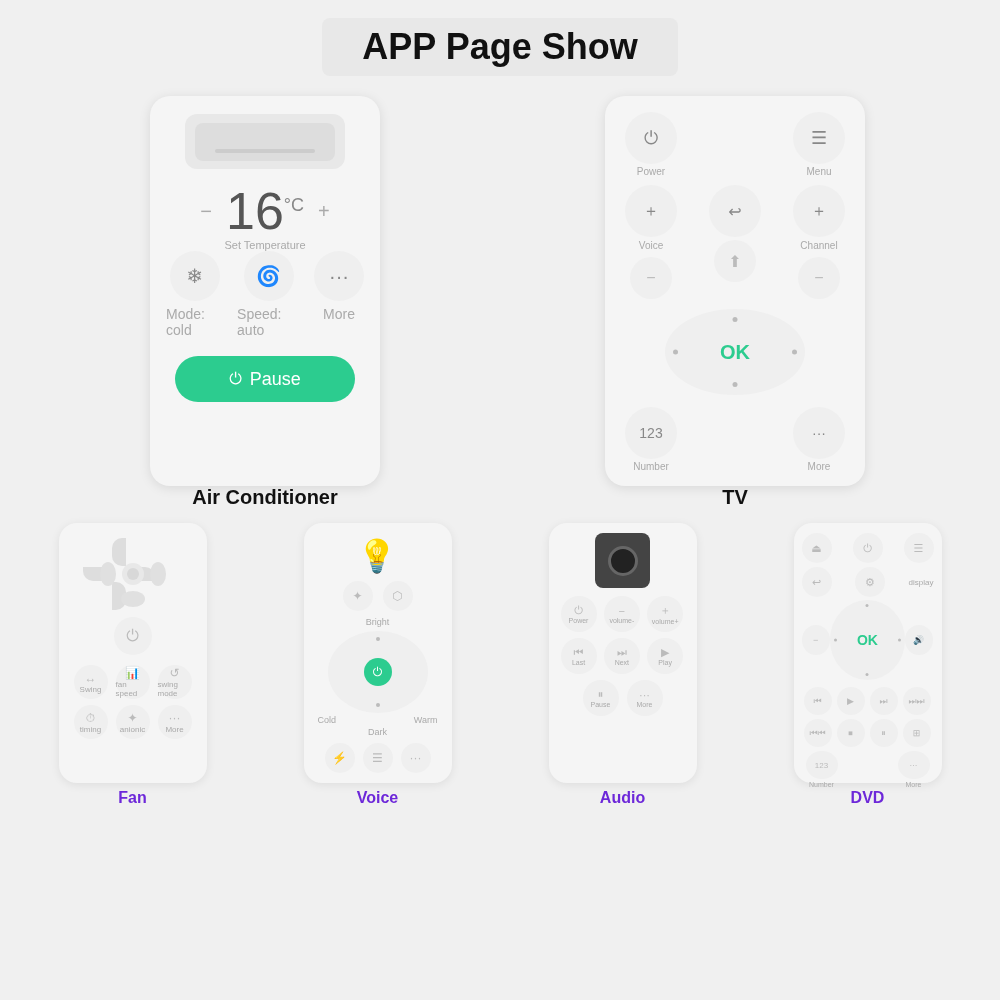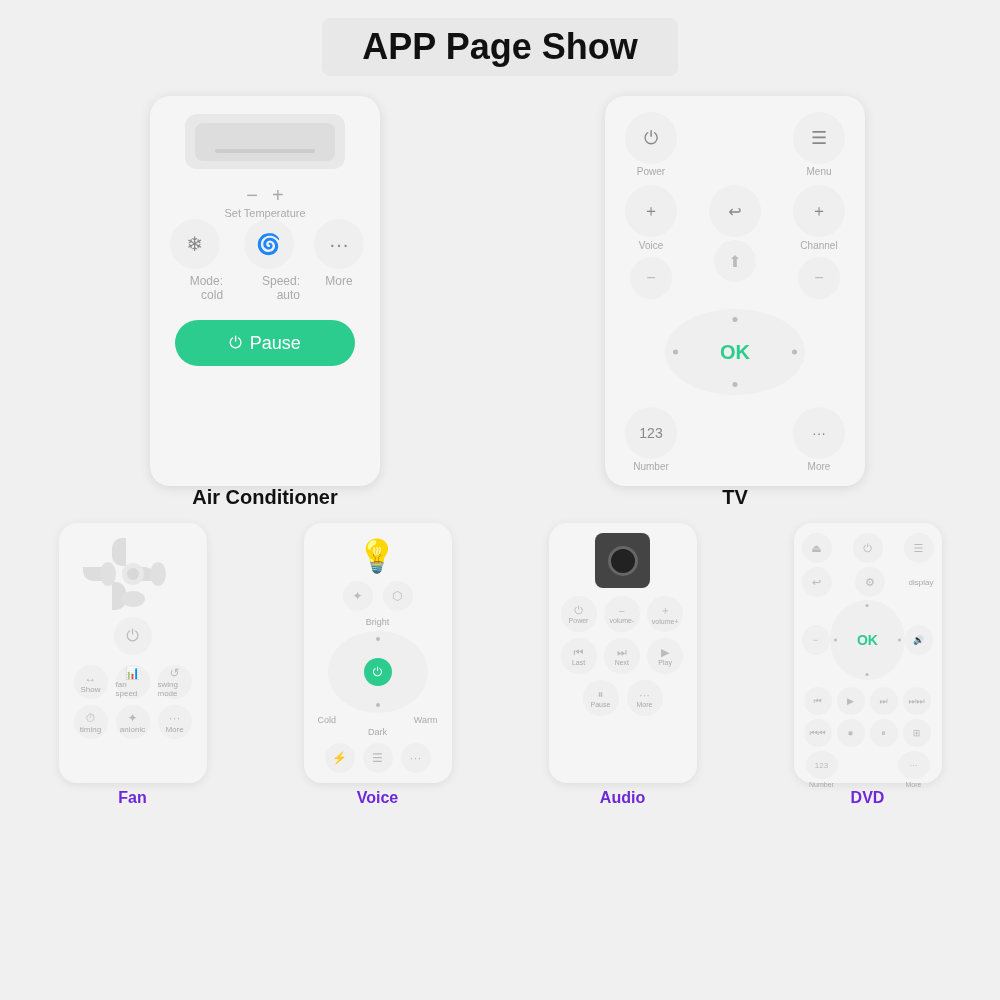--- a/index.html
+++ b/index.html
@@ -141,23 +141,22 @@
       height: 50px;
       border-radius: 50%;
       background: #efefef;
       display: flex;
       align-items: center;
       justify-content: center;
       font-size: 20px;
       color: #888;
     }
     .ac-ctrl-label {
-      font-size: 12px;
+      font-size: 14px;
       color: #aaa;
-      text-align: right;
     }
     .ac-switch-btn {
       width: 180px;
       height: 46px;
       background: #2ccc8f;
       border-radius: 23px;
       display: flex;
       align-items: center;
       justify-content: center;
       gap: 8px;
@@ -582,20 +581,23 @@
 
   <div class="device-cell">
     <div class="phone-card ac-card">
 
       <div class="ac-unit-img">
         <div class="ac-unit-body"></div>
       </div>
 
       <div class="ac-temp-row">
         <span class="ac-temp-minus">−</span>
+        <span class="ac-temp-value">
+          <span>16</span><span class="ac-temp-deg">°C</span>
+        </span>
         <span class="ac-temp-plus">+</span>
       </div>
       <div class="ac-set-label">Set Temperature</div>
 
       <div class="ac-controls">
         <div class="ac-ctrl-btn">
           <div class="ac-ctrl-circle">❄</div>
           <span class="ac-ctrl-label">Mode: cold</span>
         </div>
         <div class="ac-ctrl-btn">
@@ -688,21 +690,21 @@
           <circle cx="35" cy="35" r="11" fill="#e8e8e8"></circle>
           <circle cx="35" cy="35" r="6" fill="#d8d8d8"></circle>
         </svg>
       </div>
 
       <div class="fan-power-circle">⏻</div>
 
       <div class="fan-row">
         <div class="fan-small-btn">
           <span>↔</span>
-          <span class="fan-mini-label">Show</span>
+          <span class="fan-mini-label">Swing</span>
         </div>
         <div class="fan-small-btn">
           <span>📊</span>
           <span class="fan-mini-label">fan speed</span>
         </div>
         <div class="fan-small-btn">
           <span>↺</span>
           <span class="fan-mini-label">swing mode</span>
         </div>
       </div>

